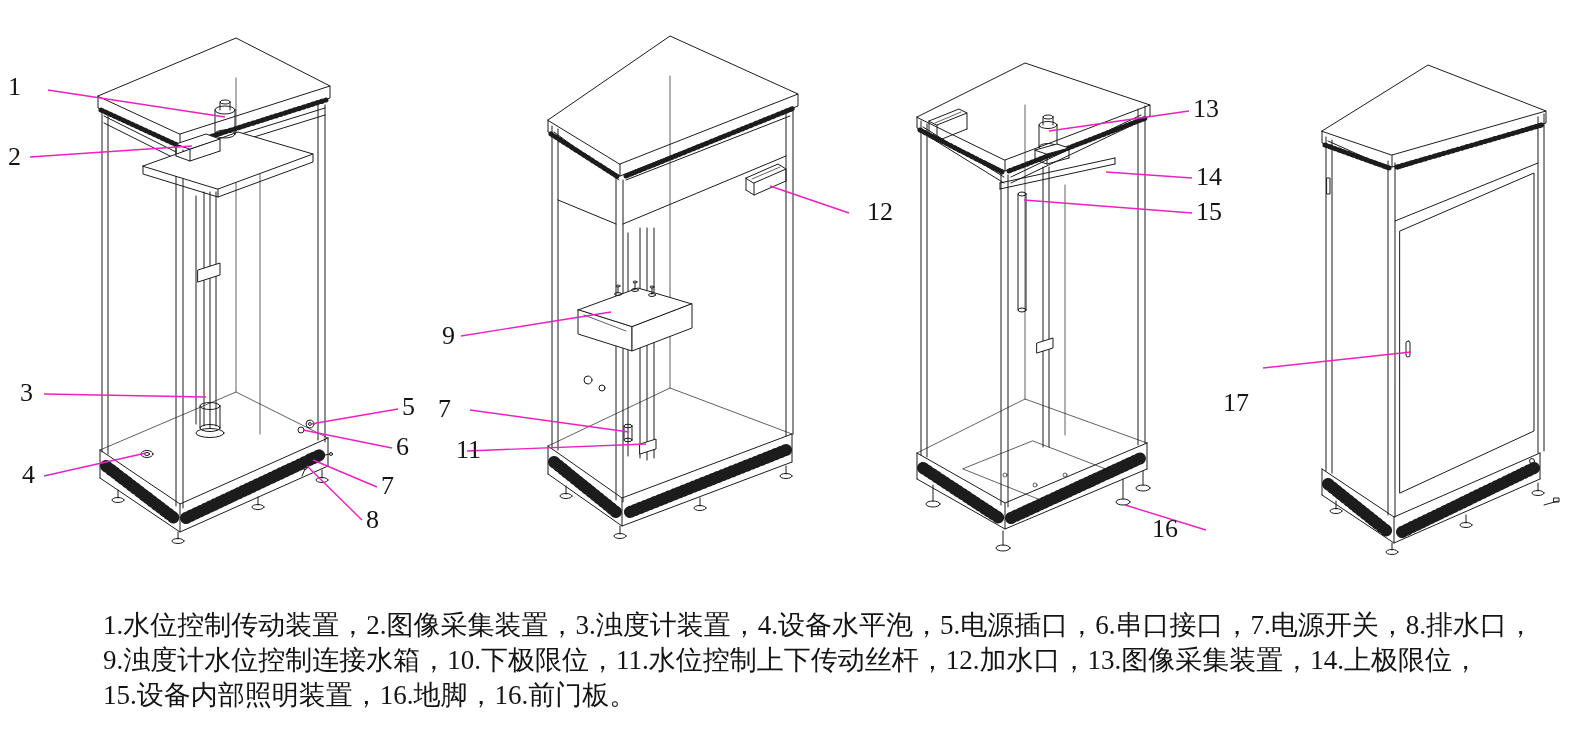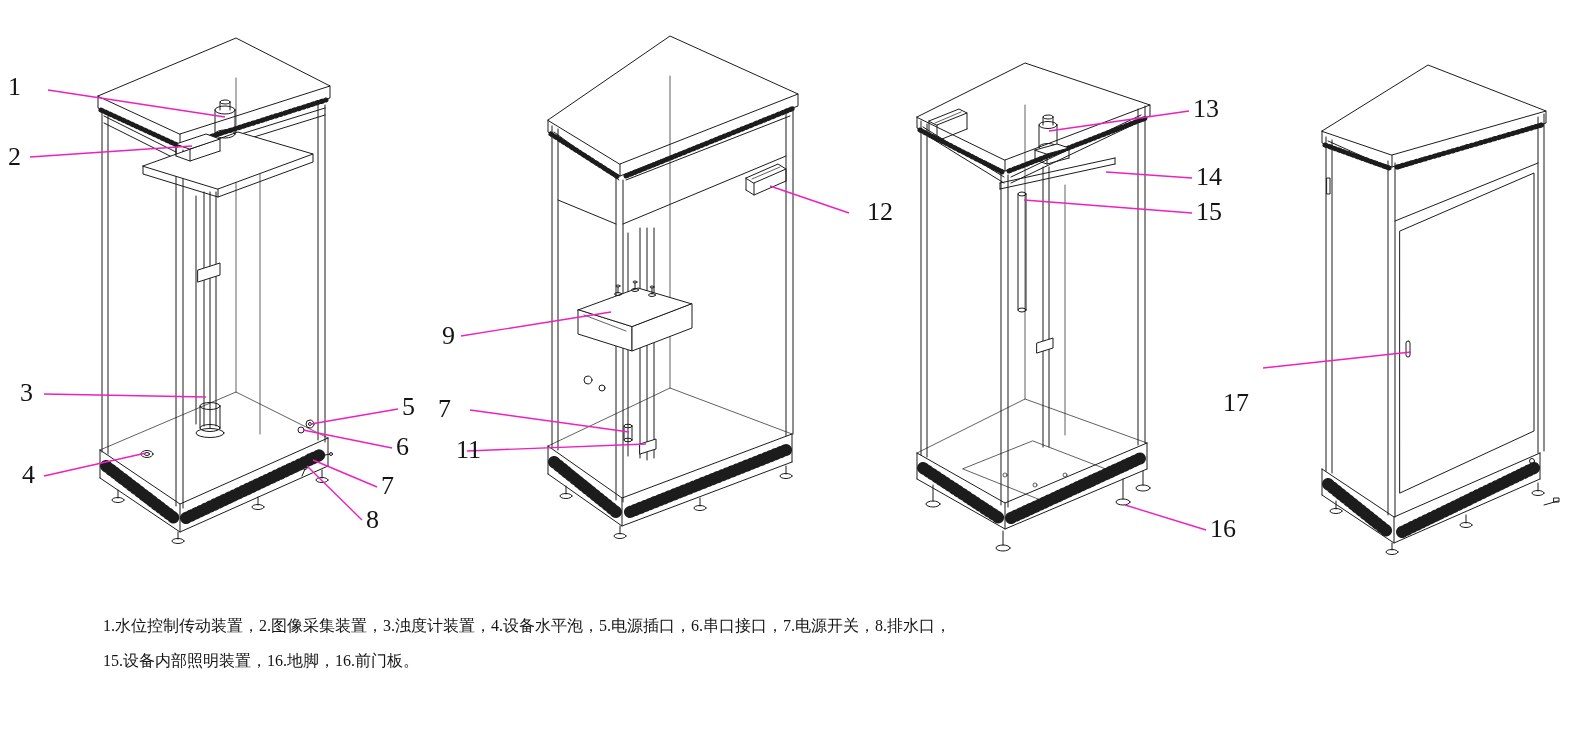--- a/index.html
+++ b/index.html
@@ -14,21 +14,21 @@
   }
   .figure{position:absolute;}
   .figure *{stroke:var(--stroke);stroke-width:1;fill:none;stroke-linecap:round;stroke-linejoin:round;}
   .figure .solid{fill:#ffffff;}
   .figure .dots{stroke-width:5;stroke-dasharray:1.6 3.2;}
   .figure .hatch{stroke-width:12;stroke-dasharray:1.6 3.6;}
   .figure .thin{stroke-width:.7;}
   .leader-overlay{position:absolute;left:0;top:0;pointer-events:none;}
   .leader-overlay line{stroke:var(--leader);stroke-width:1.4;}
   .callout{position:absolute;font-size:26px;line-height:26px;color:#141414;user-select:none;}
-  .caption{position:absolute;left:103px;top:608px;font-size:16px;line-height:35px;white-space:nowrap;}
+  .caption{position:absolute;left:103px;top:608px;font-size:27px;line-height:35px;white-space:nowrap;}
 </style>
 </head>
 <body>
 
 <div class="canvas">
 
   <svg class="figure" style="left:88px;top:26px;" width="255" height="520" viewBox="0 0 255 520">
     <g>
       <polygon points="10,70 148,12 242,60 92,108"></polygon>
       <polyline points="10,70 10,82 92,120 242,72 242,60"></polyline>
@@ -382,21 +382,22 @@
   <div class="callout" style="left:396px;top:434px;">6</div>
   <div class="callout" style="left:381px;top:473px;">7</div>
   <div class="callout" style="left:366px;top:507px;">8</div>
   <div class="callout" style="left:442px;top:323px;">9</div>
   <div class="callout" style="left:438px;top:396px;">7</div>
   <div class="callout" style="left:456px;top:437px;">11</div>
   <div class="callout" style="left:867px;top:199px;">12</div>
   <div class="callout" style="left:1193px;top:96px;text-align:center;">13</div>
   <div class="callout" style="left:1196px;top:164px;">14</div>
   <div class="callout" style="left:1196px;top:199px;">15</div>
-  <div class="callout" style="left:1210px;top:516px;">16</div>
+  <div class="callout" style="left:1152px;top:516px;">16</div>
   <div class="callout" style="left:1223px;top:354px;margin-top:36px;">17</div>
 
   <div class="caption">
     <div>1.水位控制传动装置，2.图像采集装置，3.浊度计装置，4.设备水平泡，5.电源插口，6.串口接口，7.电源开关，8.排水口，</div>
+    <div>9.浊度计水位控制连接水箱，10.下极限位，11.水位控制上下传动丝杆，12.加水口，13.图像采集装置，14.上极限位，</div>
     <div>15.设备内部照明装置，16.地脚，16.前门板。</div>
   </div>
 
 </div>
 
 </body></html>

